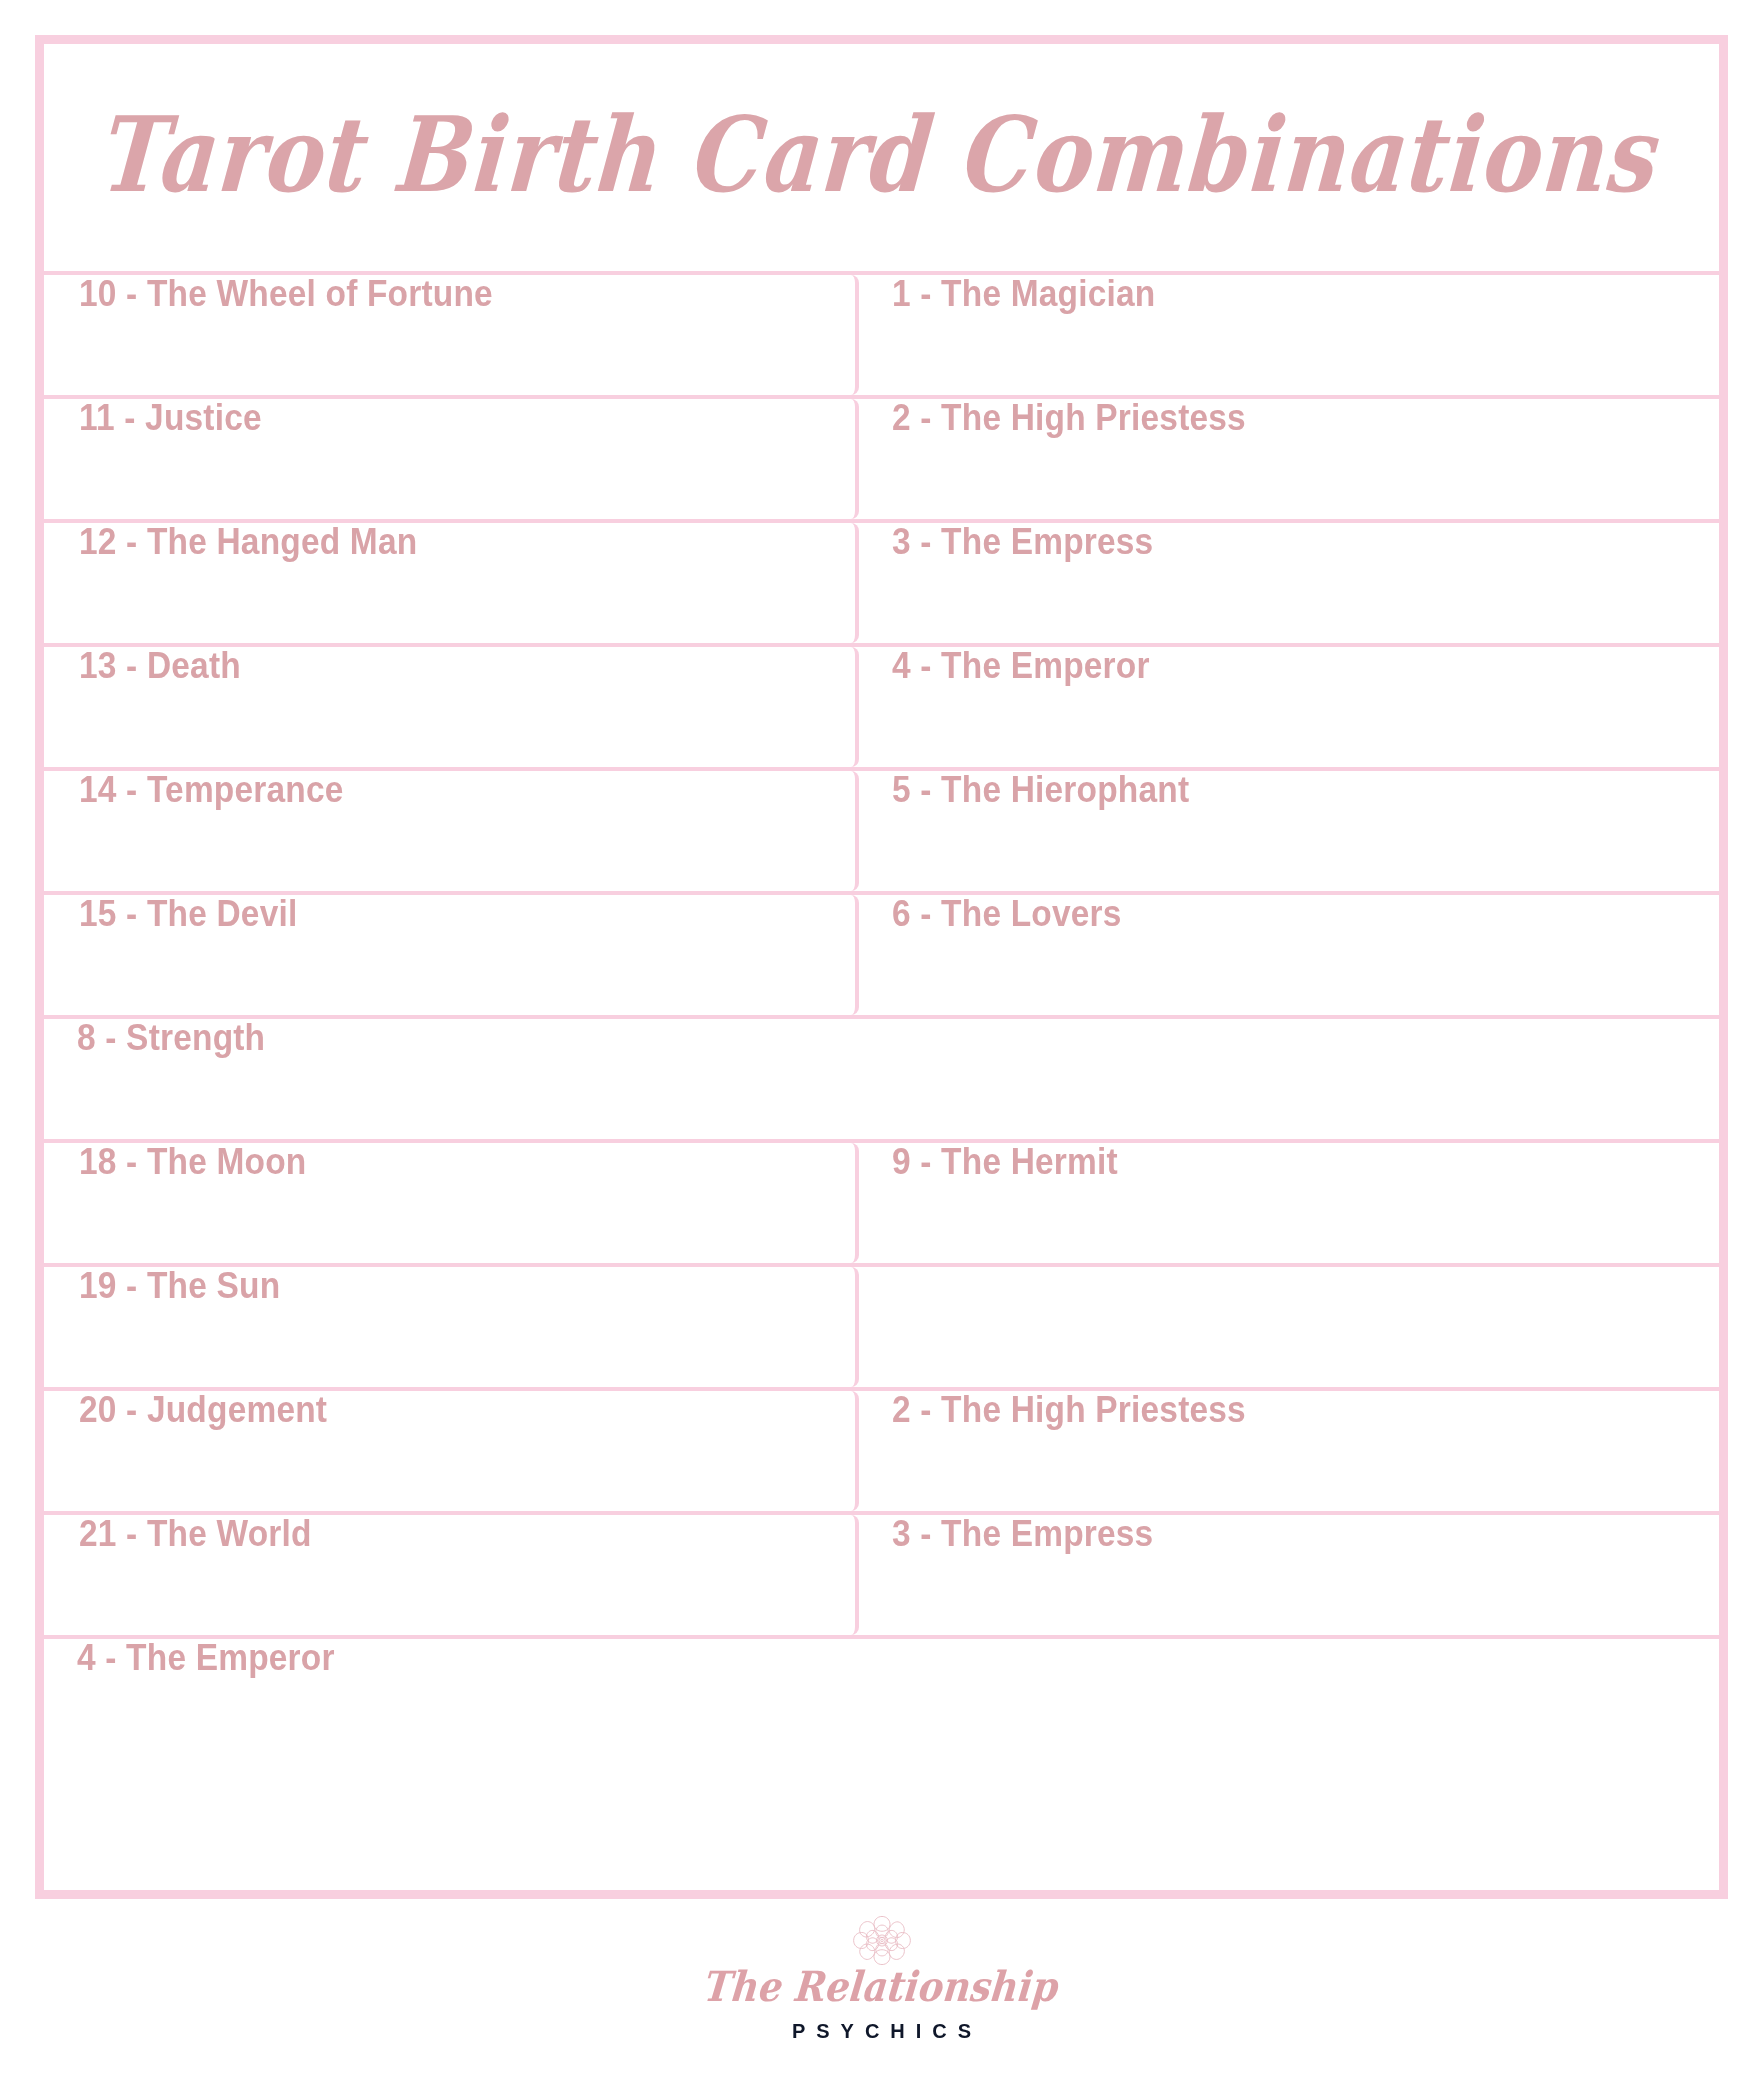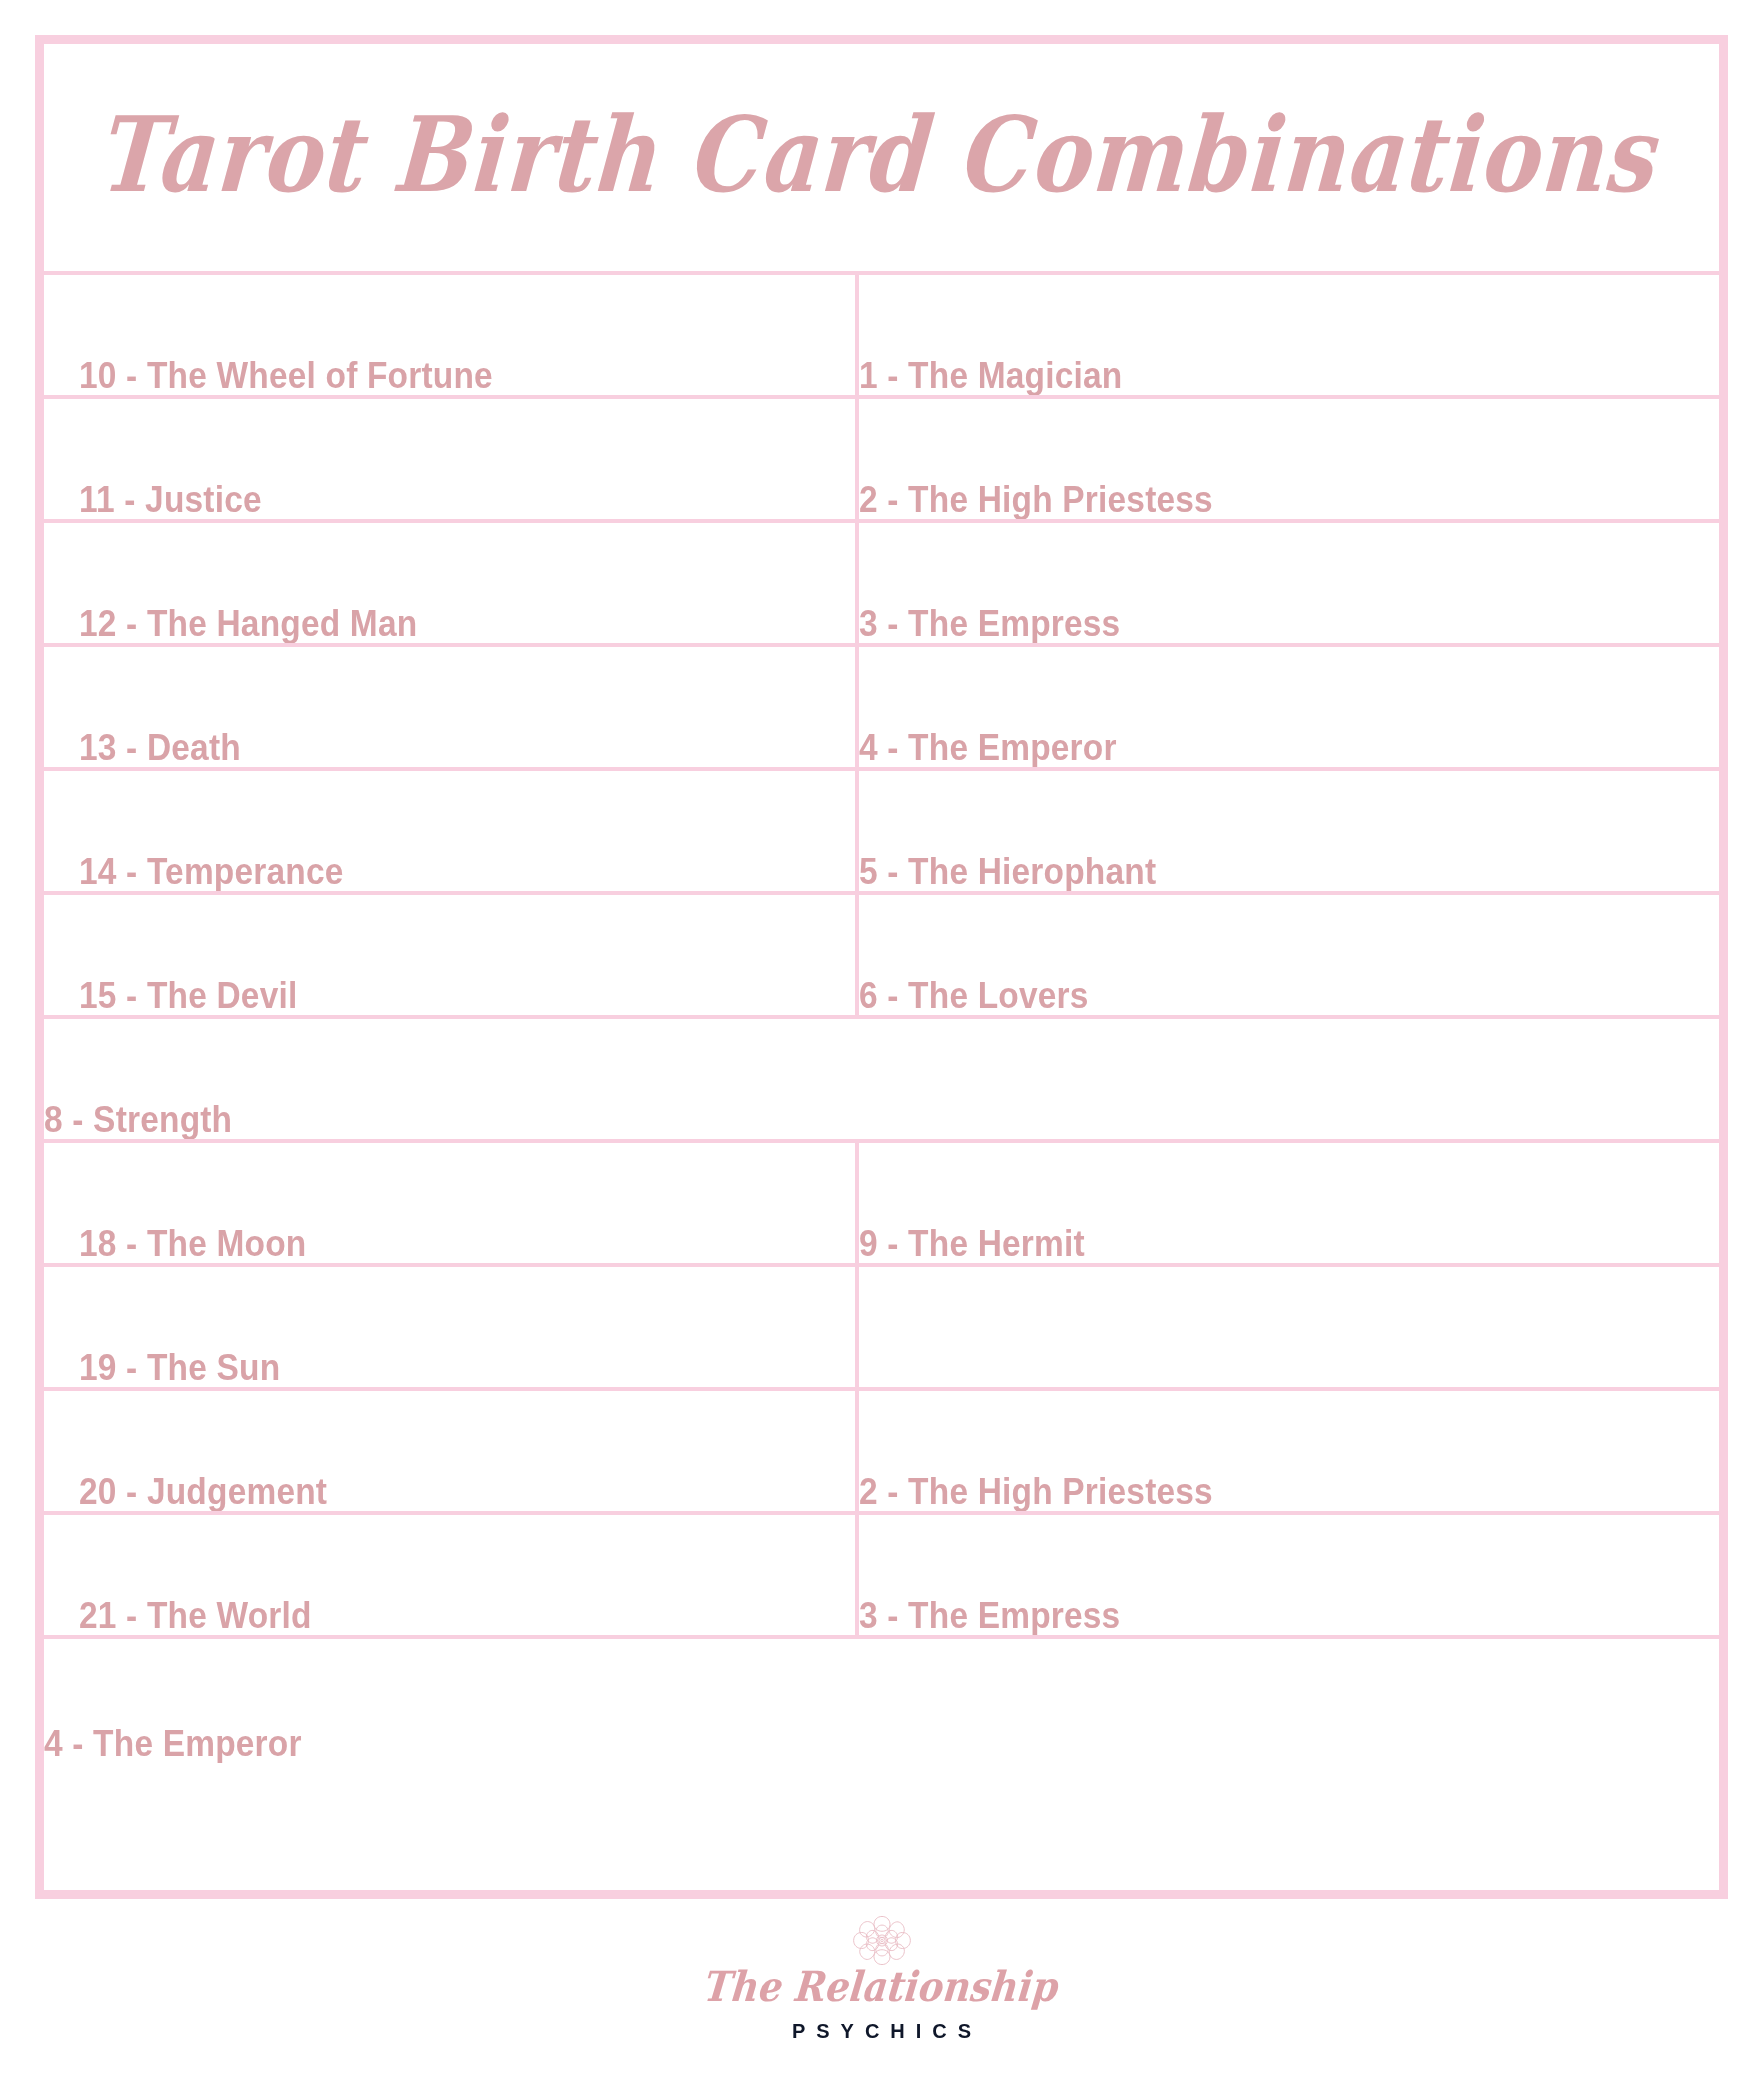--- a/index.html
+++ b/index.html
@@ -57,31 +57,32 @@
     display: flex;
     height: 124px;
     box-sizing: border-box;
     border-bottom: 4.6px solid #f8cfdf;
   }
   .trow:last-child { border-bottom: none; }
 
   .cell {
     box-sizing: border-box;
     display: flex;
-    align-items: flex-end;
+    align-items: flex-start;
     overflow: hidden;
+    border-radius: 8px;
   }
   .cell-left {
     width: 815px;
     border-right: 4.6px solid #f8cfdf;
     padding-left: 35px;
   }
   .cell-right {
     flex: 1;
-    margin-top: 38px;
+    padding-left: 33px;
   }
   .cell-text {
     font-family: "Liberation Sans", sans-serif;
     font-weight: 700;
     font-size: 36px;
     line-height: 1.05;
     color: #d9a3a8;
     letter-spacing: 0.2px;
     white-space: nowrap;
     transform: scaleX(0.93);

